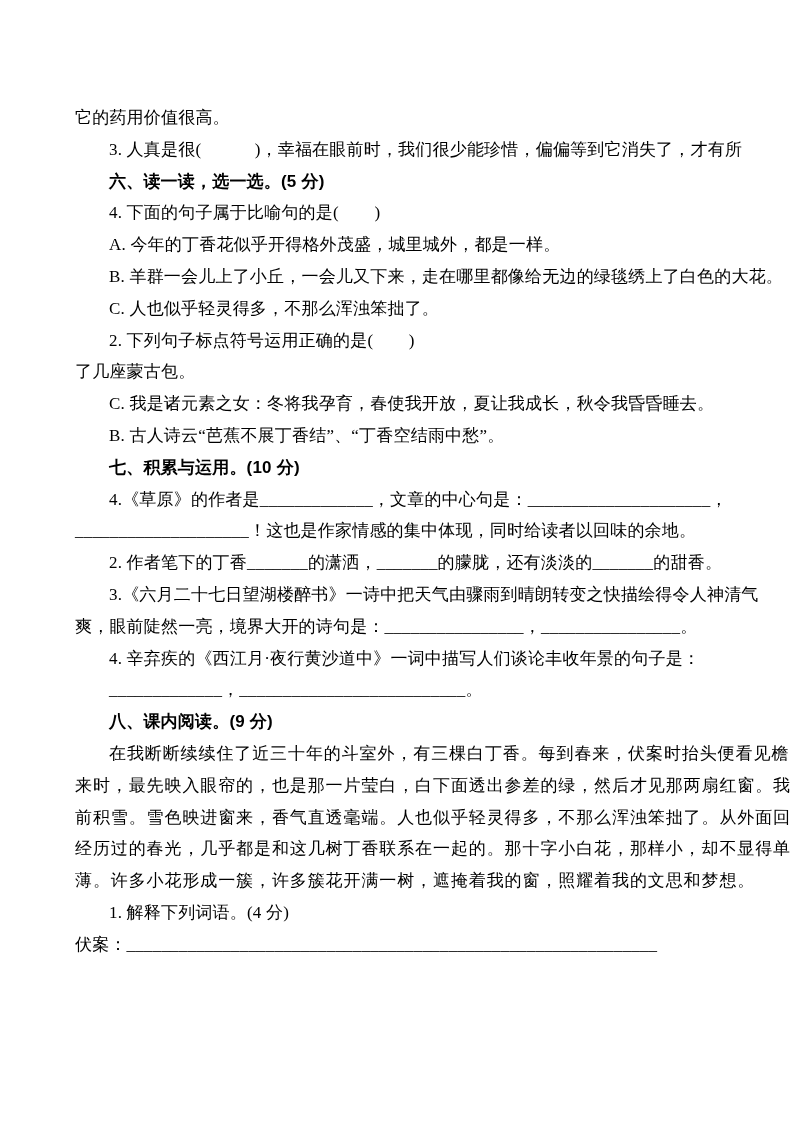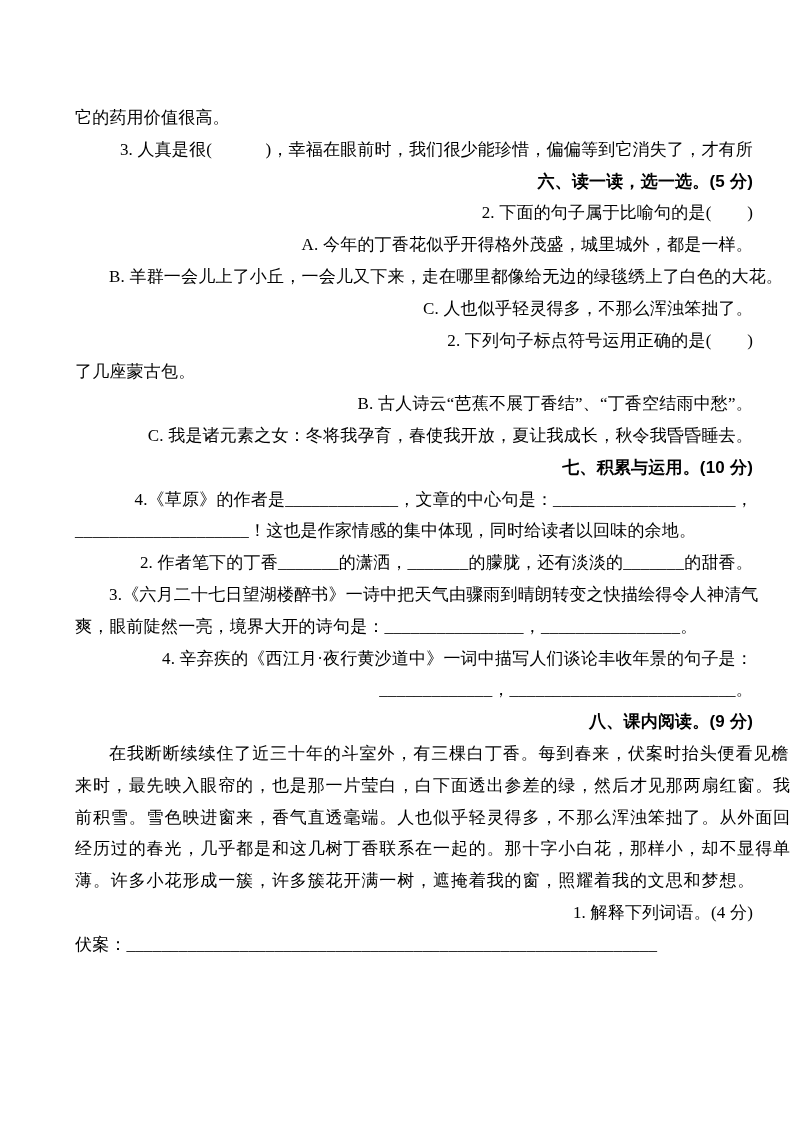--- a/index.html
+++ b/index.html
@@ -17,43 +17,43 @@
     width: 793px;
     height: 1122px;
     padding: 102px 40px 16px 75px;
   }
   .line {
     font-size: 17px;
     line-height: 31.8px;
     white-space: pre;          
     letter-spacing: 0.2px;
   }
-  .indent { padding-left: 34px; text-align: right; }   
+  .indent { padding-left: 34px; }   
   .heading {
     font-weight: bold;
     font-family: "Liberation Sans", "DejaVu Sans", sans-serif;
     font-size: 17px;
   }
   .spread { letter-spacing: 0.9px; }  
 </style>
 </head>
 <body>
 
 <div class="page">
   <div class="line">它的药用价值很高。</div>
   <div class="line indent">3. 人真是很(            )，幸福在眼前时，我们很少能珍惜，偏偏等到它消失了，才有所</div>
   <div class="line indent heading">六、读一读，选一选。(5 分)</div>
-  <div class="line indent">2. 下面的句子属于比喻句的是(        )</div>
+  <div class="line indent">4. 下面的句子属于比喻句的是(        )</div>
   <div class="line indent">A. 今年的丁香花似乎开得格外茂盛，城里城外，都是一样。</div>
   <div class="line indent">B. 羊群一会儿上了小丘，一会儿又下来，走在哪里都像给无边的绿毯绣上了白色的大花。</div>
   <div class="line indent">C. 人也似乎轻灵得多，不那么浑浊笨拙了。</div>
   <div class="line indent">2. 下列句子标点符号运用正确的是(        )</div>
   <div class="line">了几座蒙古包。</div>
+  <div class="line indent">C. 我是诸元素之女：冬将我孕育，春使我开放，夏让我成长，秋令我昏昏睡去。</div>
   <div class="line indent">B. 古人诗云“芭蕉不展丁香结”、“丁香空结雨中愁”。</div>
-  <div class="line indent">C. 我是诸元素之女：冬将我孕育，春使我开放，夏让我成长，秋令我昏昏睡去。</div>
   <div class="line indent heading">七、积累与运用。(10 分)</div>
   <div class="line indent">4.《草原》的作者是_____________，文章的中心句是：_____________________，</div>
   <div class="line">____________________！这也是作家情感的集中体现，同时给读者以回味的余地。</div>
   <div class="line indent">2. 作者笔下的丁香_______的潇洒，_______的朦胧，还有淡淡的_______的甜香。</div>
   <div class="line indent">3.《六月二十七日望湖楼醉书》一诗中把天气由骤雨到晴朗转变之快描绘得令人神清气</div>
   <div class="line">爽，眼前陡然一亮，境界大开的诗句是：________________，________________。</div>
   <div class="line indent">4. 辛弃疾的《西江月·夜行黄沙道中》一词中描写人们谈论丰收年景的句子是：</div>
   <div class="line indent">_____________，__________________________。</div>
   <div class="line indent heading">八、课内阅读。(9 分)</div>
   <div class="line indent spread">在我断断续续住了近三十年的斗室外，有三棵白丁香。每到春来，伏案时抬头便看见檐</div>

